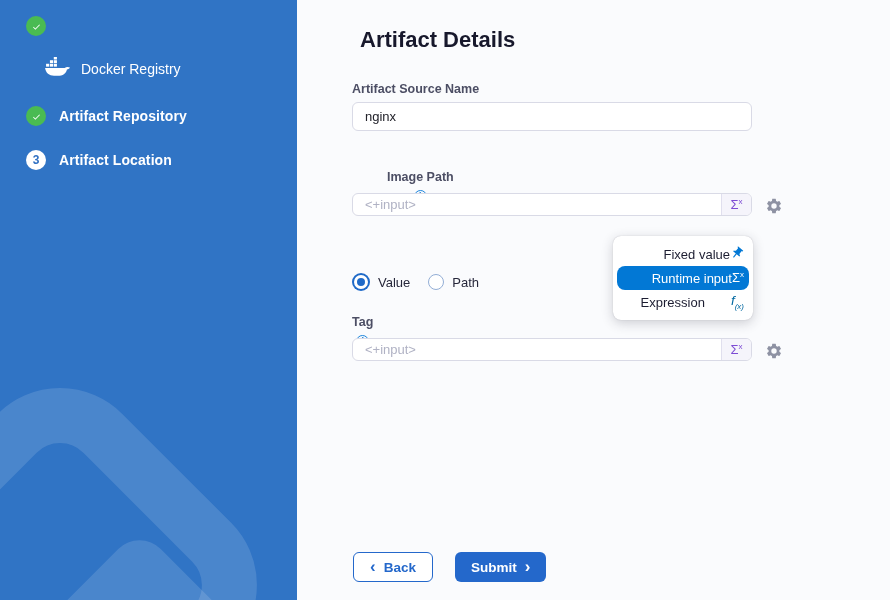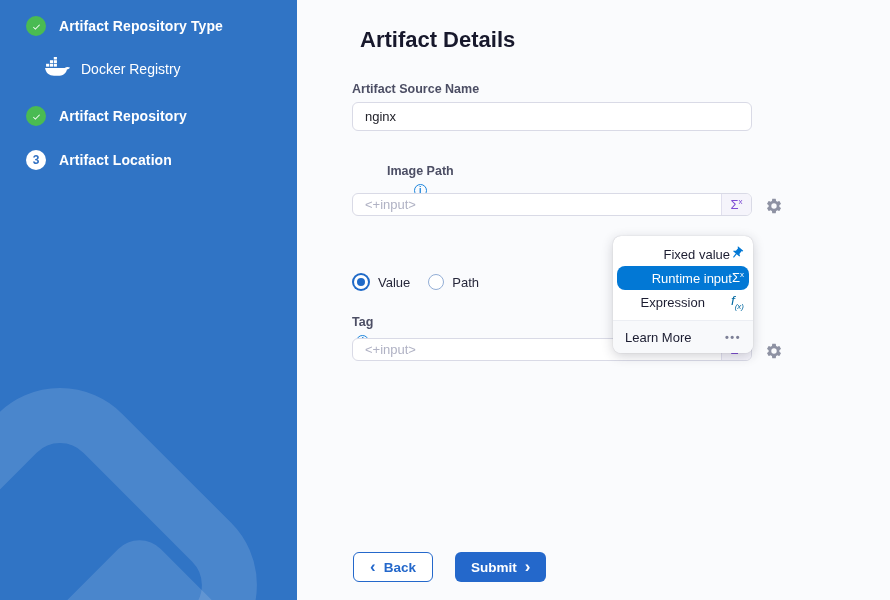--- a/index.html
+++ b/index.html
@@ -19,21 +19,21 @@
            display: flex; align-items: center; justify-content: center; }
   .badge-green { background: #4abb52; }
   .badge-white { background: #ffffff; color: #2e6fc2; font-size: 12px; font-weight: 700; }
   .step-label { color: #ffffff; font-size: 14px; font-weight: 600; letter-spacing: .1px; }
   .substep-label { color: #ffffff; font-size: 14px; font-weight: 500; }
 
   
   .page-title { position: absolute; left: 352px; top: 19px; margin: 8px; font-size: 22px; font-weight: 700; color: #17182c; }
   .field-label { position: absolute; left: 352px; display: flex; align-items: center; gap: 6px;
                  font-size: 12.5px; font-weight: 600; color: #4c4e64; flex-direction: column; }
-  .lbl-1 { top: 82px; } .lbl-2 { top: 164px; padding-left: 35px; } .lbl-3 { top: 315px; }
+  .lbl-1 { top: 82px; } .lbl-2 { top: 170px; padding-left: 35px; } .lbl-3 { top: 315px; }
   .info-icon { width: 13px; height: 13px; border-radius: 50%; border: 1px solid #1a84dc; color: #1a84dc;
                font-size: 9px; font-weight: 700; display: flex; align-items: center; justify-content: center;
                line-height: 1; font-style: normal; }
   .text-input { position: absolute; left: 352px; width: 400px; height: 29px; border: 1px solid #d9dae6;
                 border-radius: 6px; background: #fff; font-size: 13px; color: #22222a; padding: 0 12px;
                 outline: none; font-family: inherit; }
   .text-input::placeholder { color: #b0b2c4; }
   .in-1 { top: 102px; }
   .input-group { position: absolute; left: 352px; width: 400px; height: 23px; }
   .grp-2 { top: 193px; } .grp-3 { top: 338px; }
@@ -86,21 +86,20 @@
   <aside class="sidebar">
     <div class="wm-ring"></div>
     <div class="wm-diamond"></div>
 
     <div class="step step-1">
       <span class="badge badge-green">
         <svg width="11" height="11" viewBox="0 0 24 24">
             <path d="M9.5 16.2 5.8 12.5 4.4 13.9 9.5 19 19.6 8.9 18.2 7.5z" fill="#ffffff"></path>
           </svg>
       </span>
-      <span class="step-label">Artifact Repository Type</span>
     </div>
 
     <div class="substep">
       <span>
         <svg width="27" height="20" viewBox="0 0 36 28">
           <g fill="#ffffff">
             <rect x="2" y="9.5" width="4.4" height="4"></rect>
               <rect x="7.4" y="9.5" width="4.4" height="4"></rect>
             <rect x="12.8" y="9.5" width="4.4" height="4"></rect>
               <rect x="7.4" y="4.5" width="4.4" height="4"></rect>
@@ -192,24 +191,20 @@
         </div>
         <div class="dd-item hl">
           <span>Runtime input</span>
           <span class="sigma"><span>Σ</span><sup>x</sup></span>
         </div>
         <div class="dd-item">
           <span>Expression</span>
           <span class="fx"><span>f</span><sub>(x)</sub></span>
         </div>
       </div>
-      <div class="dd-footer">
-        <span>Learn More</span>
-        <span class="dd-dots">•••</span>
-      </div>
     </div>
 
     <button class="btn btn-back">
       <span class="chev">‹</span>
       <span>Back</span>
     </button>
     <button class="btn btn-submit">
       <span>Submit</span>
       <span class="chev">›</span>
     </button>

